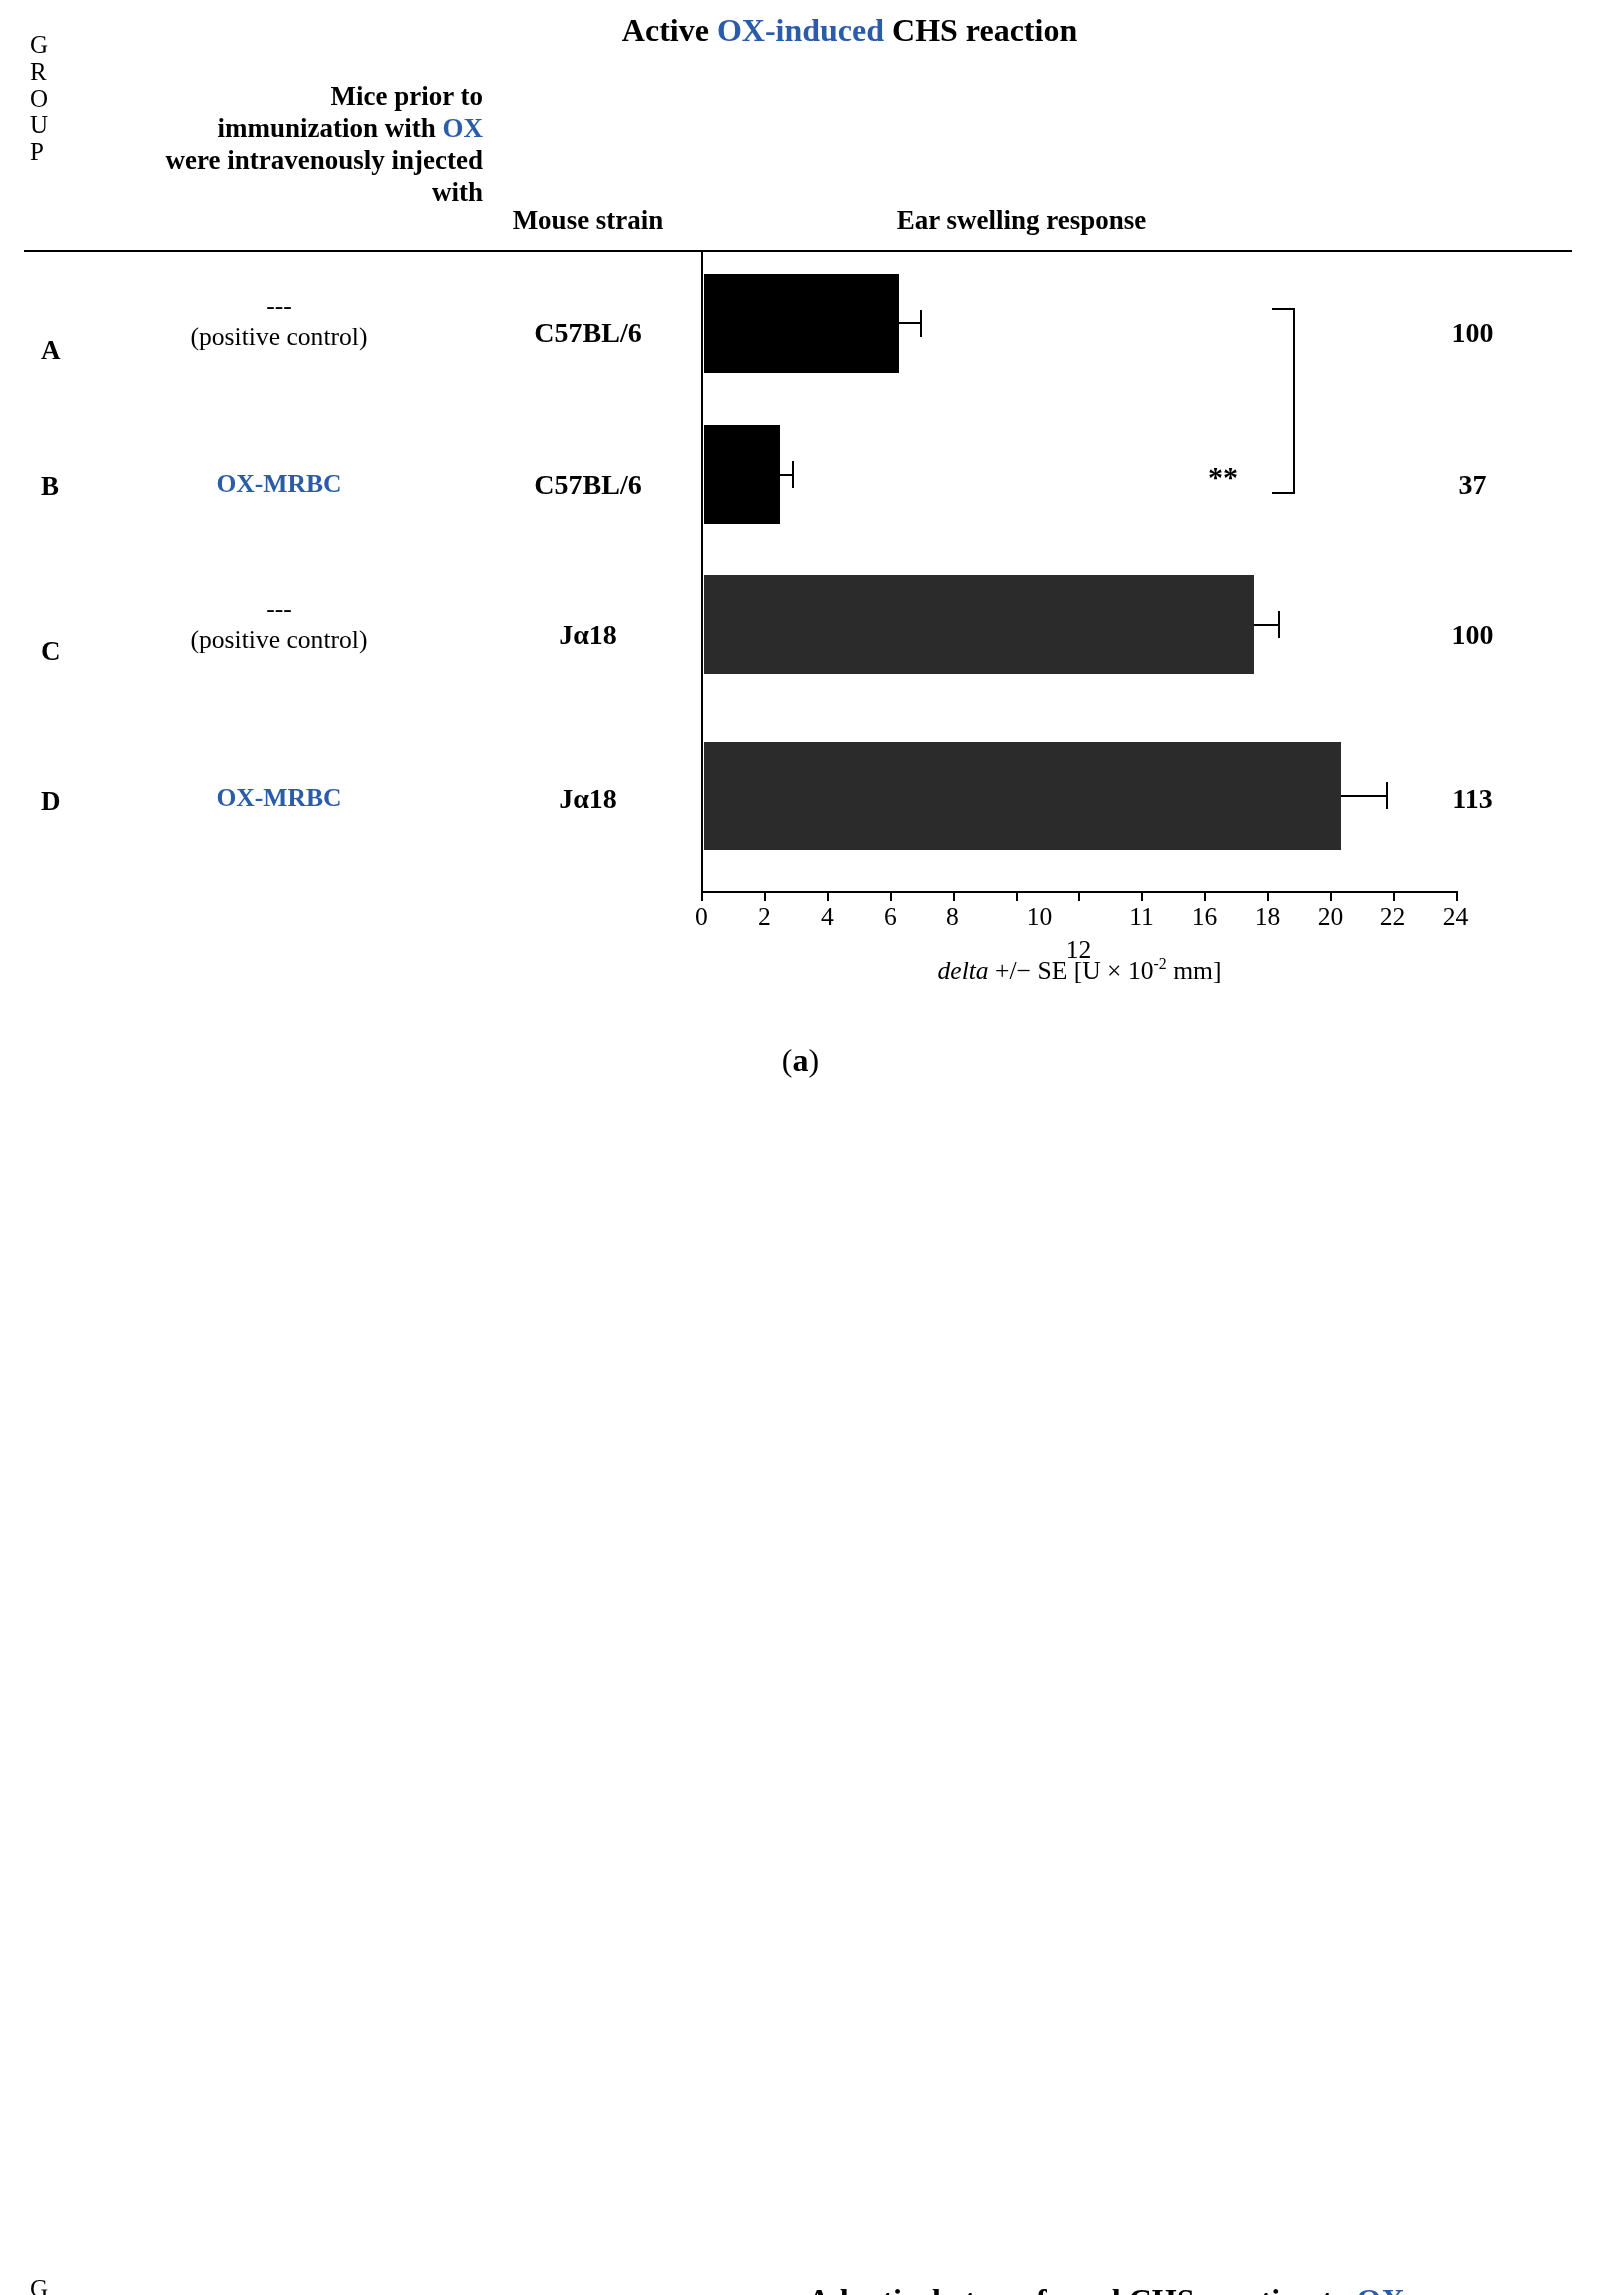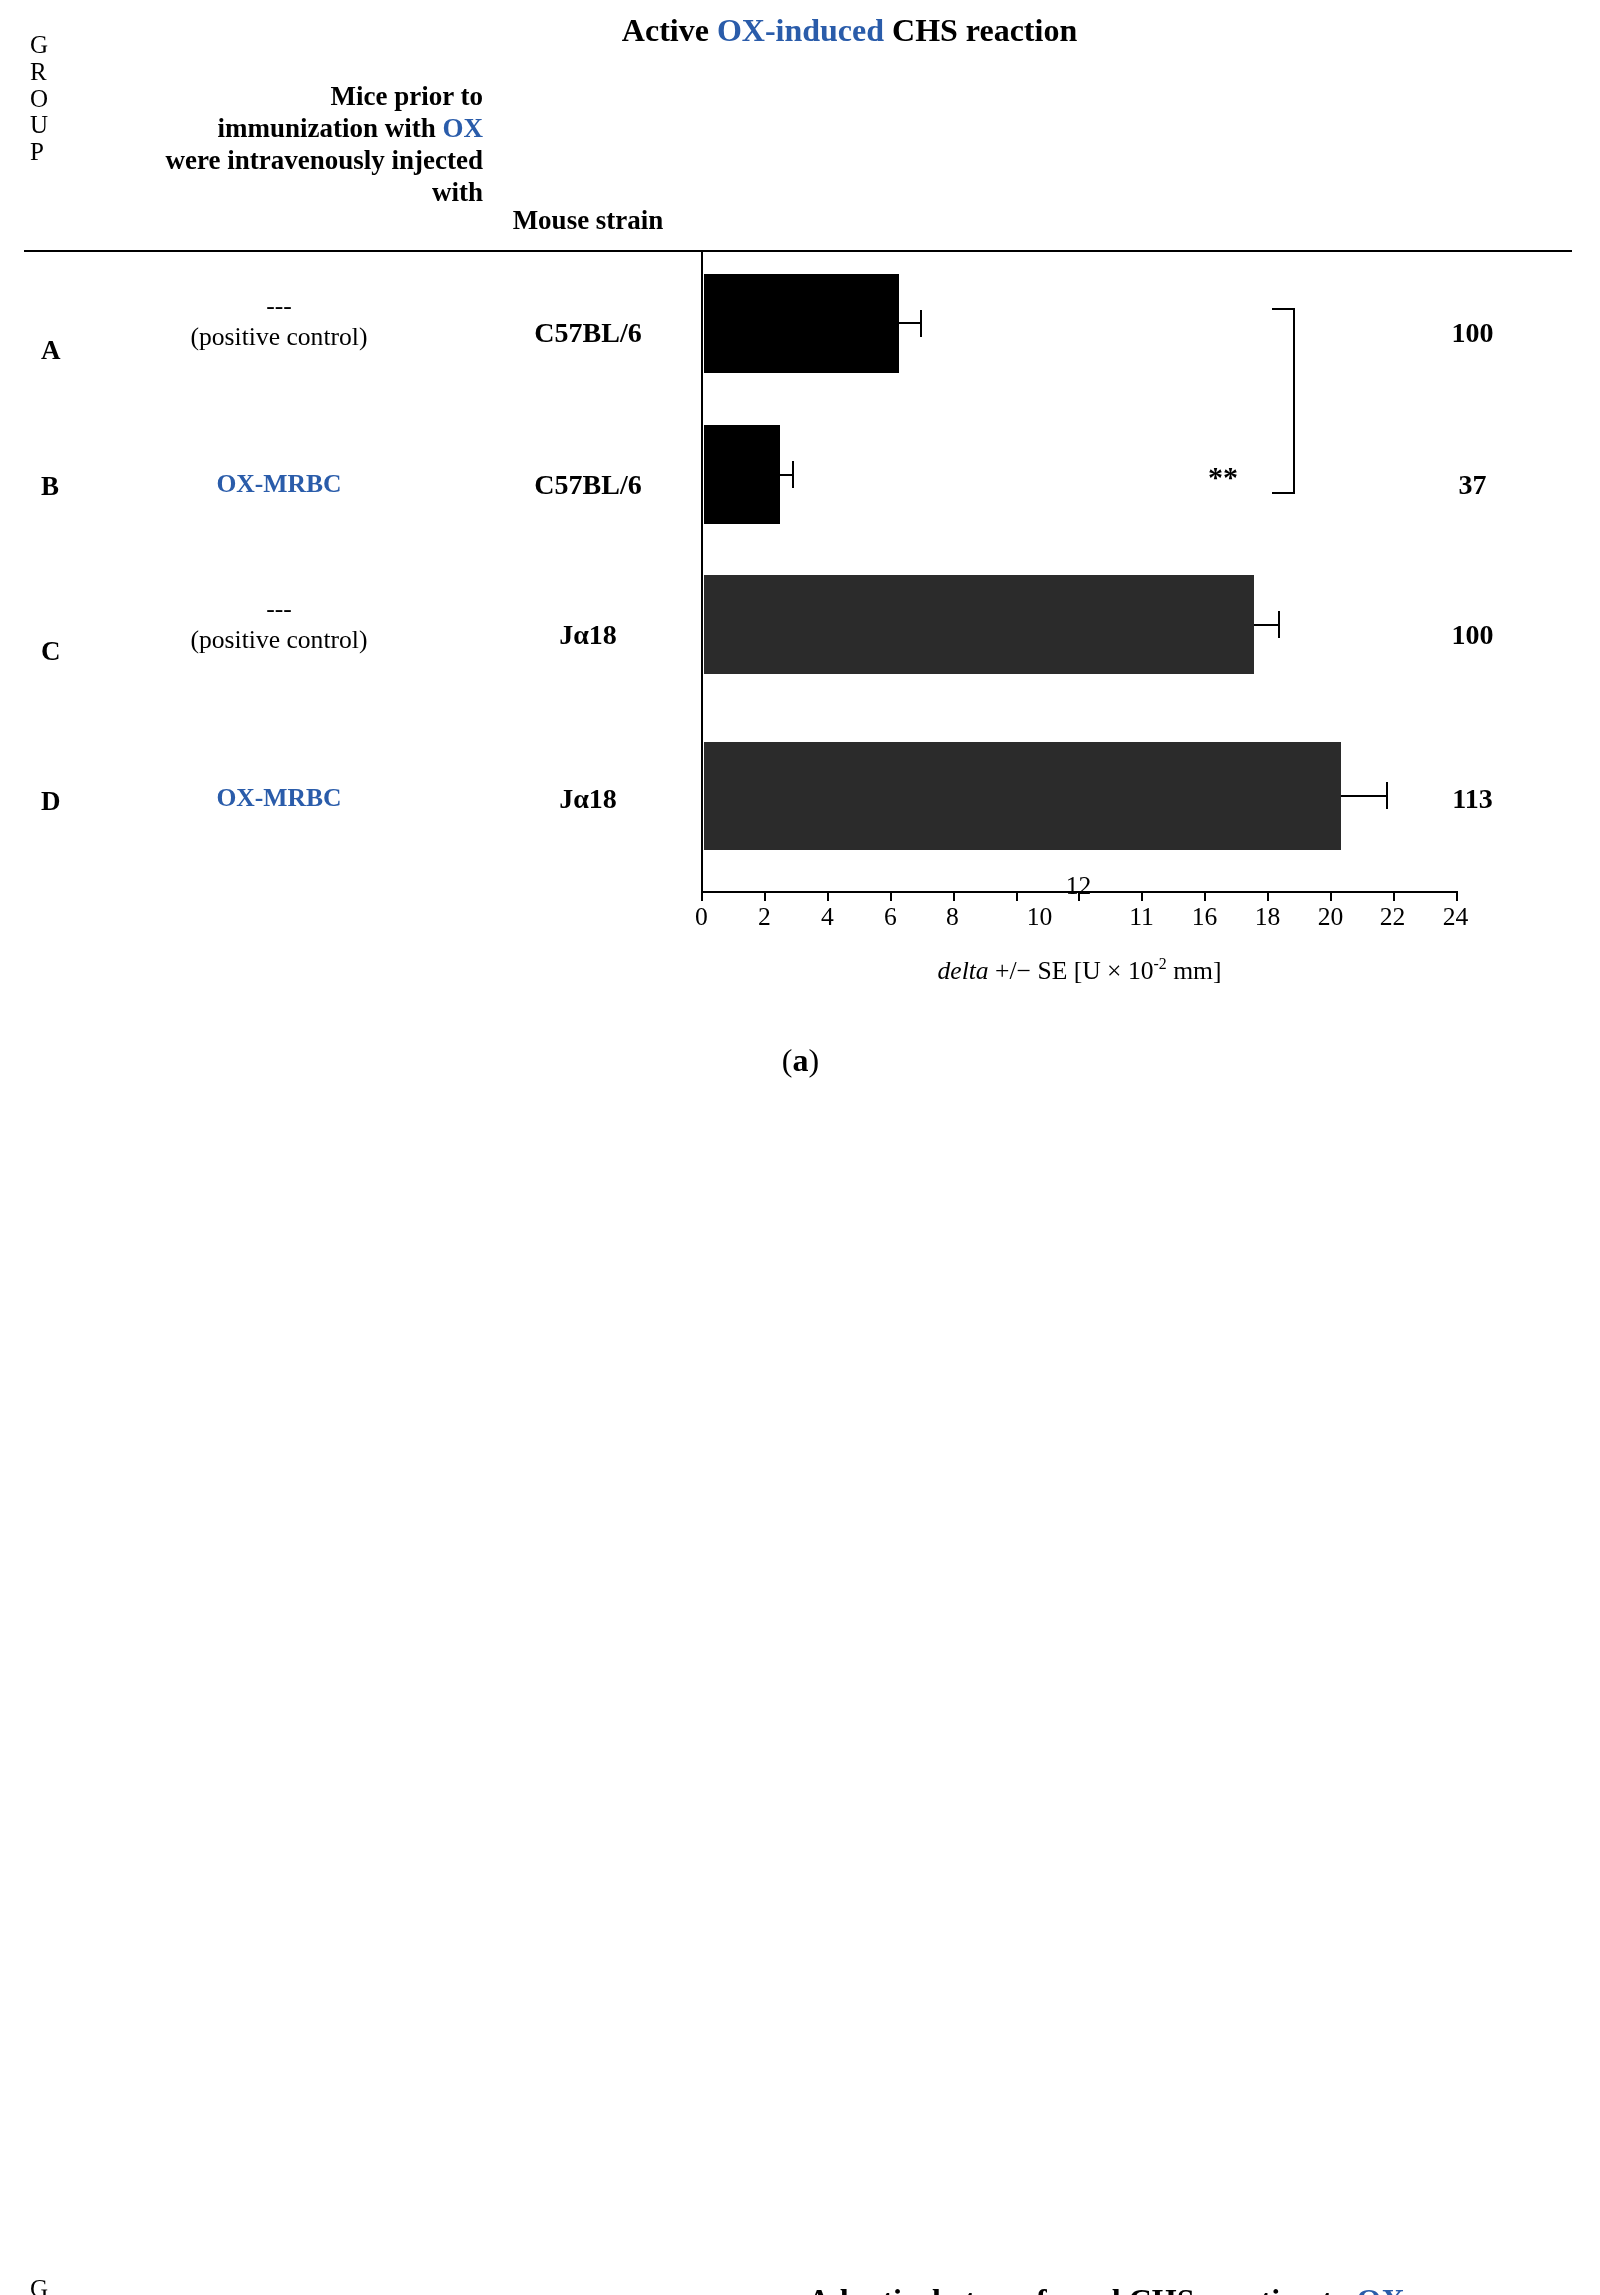--- a/index.html
+++ b/index.html
@@ -130,20 +130,21 @@
 
   <div class="hdr-center" style="position:absolute; left:76px; top:81px; width:407px;text-align:right;">
     <div>Mice prior to</div>
     <div>immunization with <span class="blue">OX</span></div>
     <div>were intravenously injected</div>
     <div>with</div>
   </div>
 
   <div class="hdr-center" style="position:absolute; left:483px; top:205px; width:210px;">Mouse strain</div>
 
+  <div class="hdr-center" style="position:absolute; left:710px; top:205px; width:623px;">Ear swelling response</div>
 
 
   <div class="hrule" style="left:24.4px; top:250px; width:1548px;"></div>
 
   <div class="rowletter" style="position:absolute; left:41px; top:335px;">A</div>
   <div class="rowtext" style="position:absolute; left:87px; top:291px; width:384px;">
     <div>---</div>
     <div>(positive control)</div>
   </div>
   <div class="strain" style="position:absolute; left:483px; top:317px; width:210px;">C57BL/6</div>
@@ -205,21 +206,21 @@
     <div class="tick" style="left:1330px; top:893px;"></div>
     <div class="tick" style="left:1393px; top:893px;"></div>
     <div class="tick" style="left:1456px; top:893px;"></div>
 
     <div class="ticklabel" style="left:678px; top:902px; width:47px;">0</div>
     <div class="ticklabel" style="left:741px; top:902px; width:47px;">2</div>
     <div class="ticklabel" style="left:804px; top:902px; width:47px;">4</div>
     <div class="ticklabel" style="left:867px; top:902px; width:47px;">6</div>
     <div class="ticklabel" style="left:929px; top:902px; width:47px;">8</div>
     <div class="ticklabel" style="left:1016px; top:902px; width:47px;">10</div>
-    <div class="ticklabel" style="left:1055px; top:871px; width:47px;">12</div>
+    <div class="ticklabel" style="left:1055px; top:935px; width:47px;">12</div>
     <div class="ticklabel" style="left:1118px; top:902px; width:47px;">11</div>
     <div class="ticklabel" style="left:1181px; top:902px; width:47px;">16</div>
     <div class="ticklabel" style="left:1244px; top:902px; width:47px;">18</div>
     <div class="ticklabel" style="left:1307px; top:902px; width:47px;">20</div>
     <div class="ticklabel" style="left:1369px; top:902px; width:47px;">22</div>
     <div class="ticklabel" style="left:1432px; top:902px; width:47px;">24</div>
 
     <div style="position:absolute; left:701px; top:955px; width:757px; text-align:center; font-size:25.6px;">
       <span class="ital">delta</span><span> +/− SE [U × 10</span><sup>-2</sup><span> mm]</span>
     </div>

